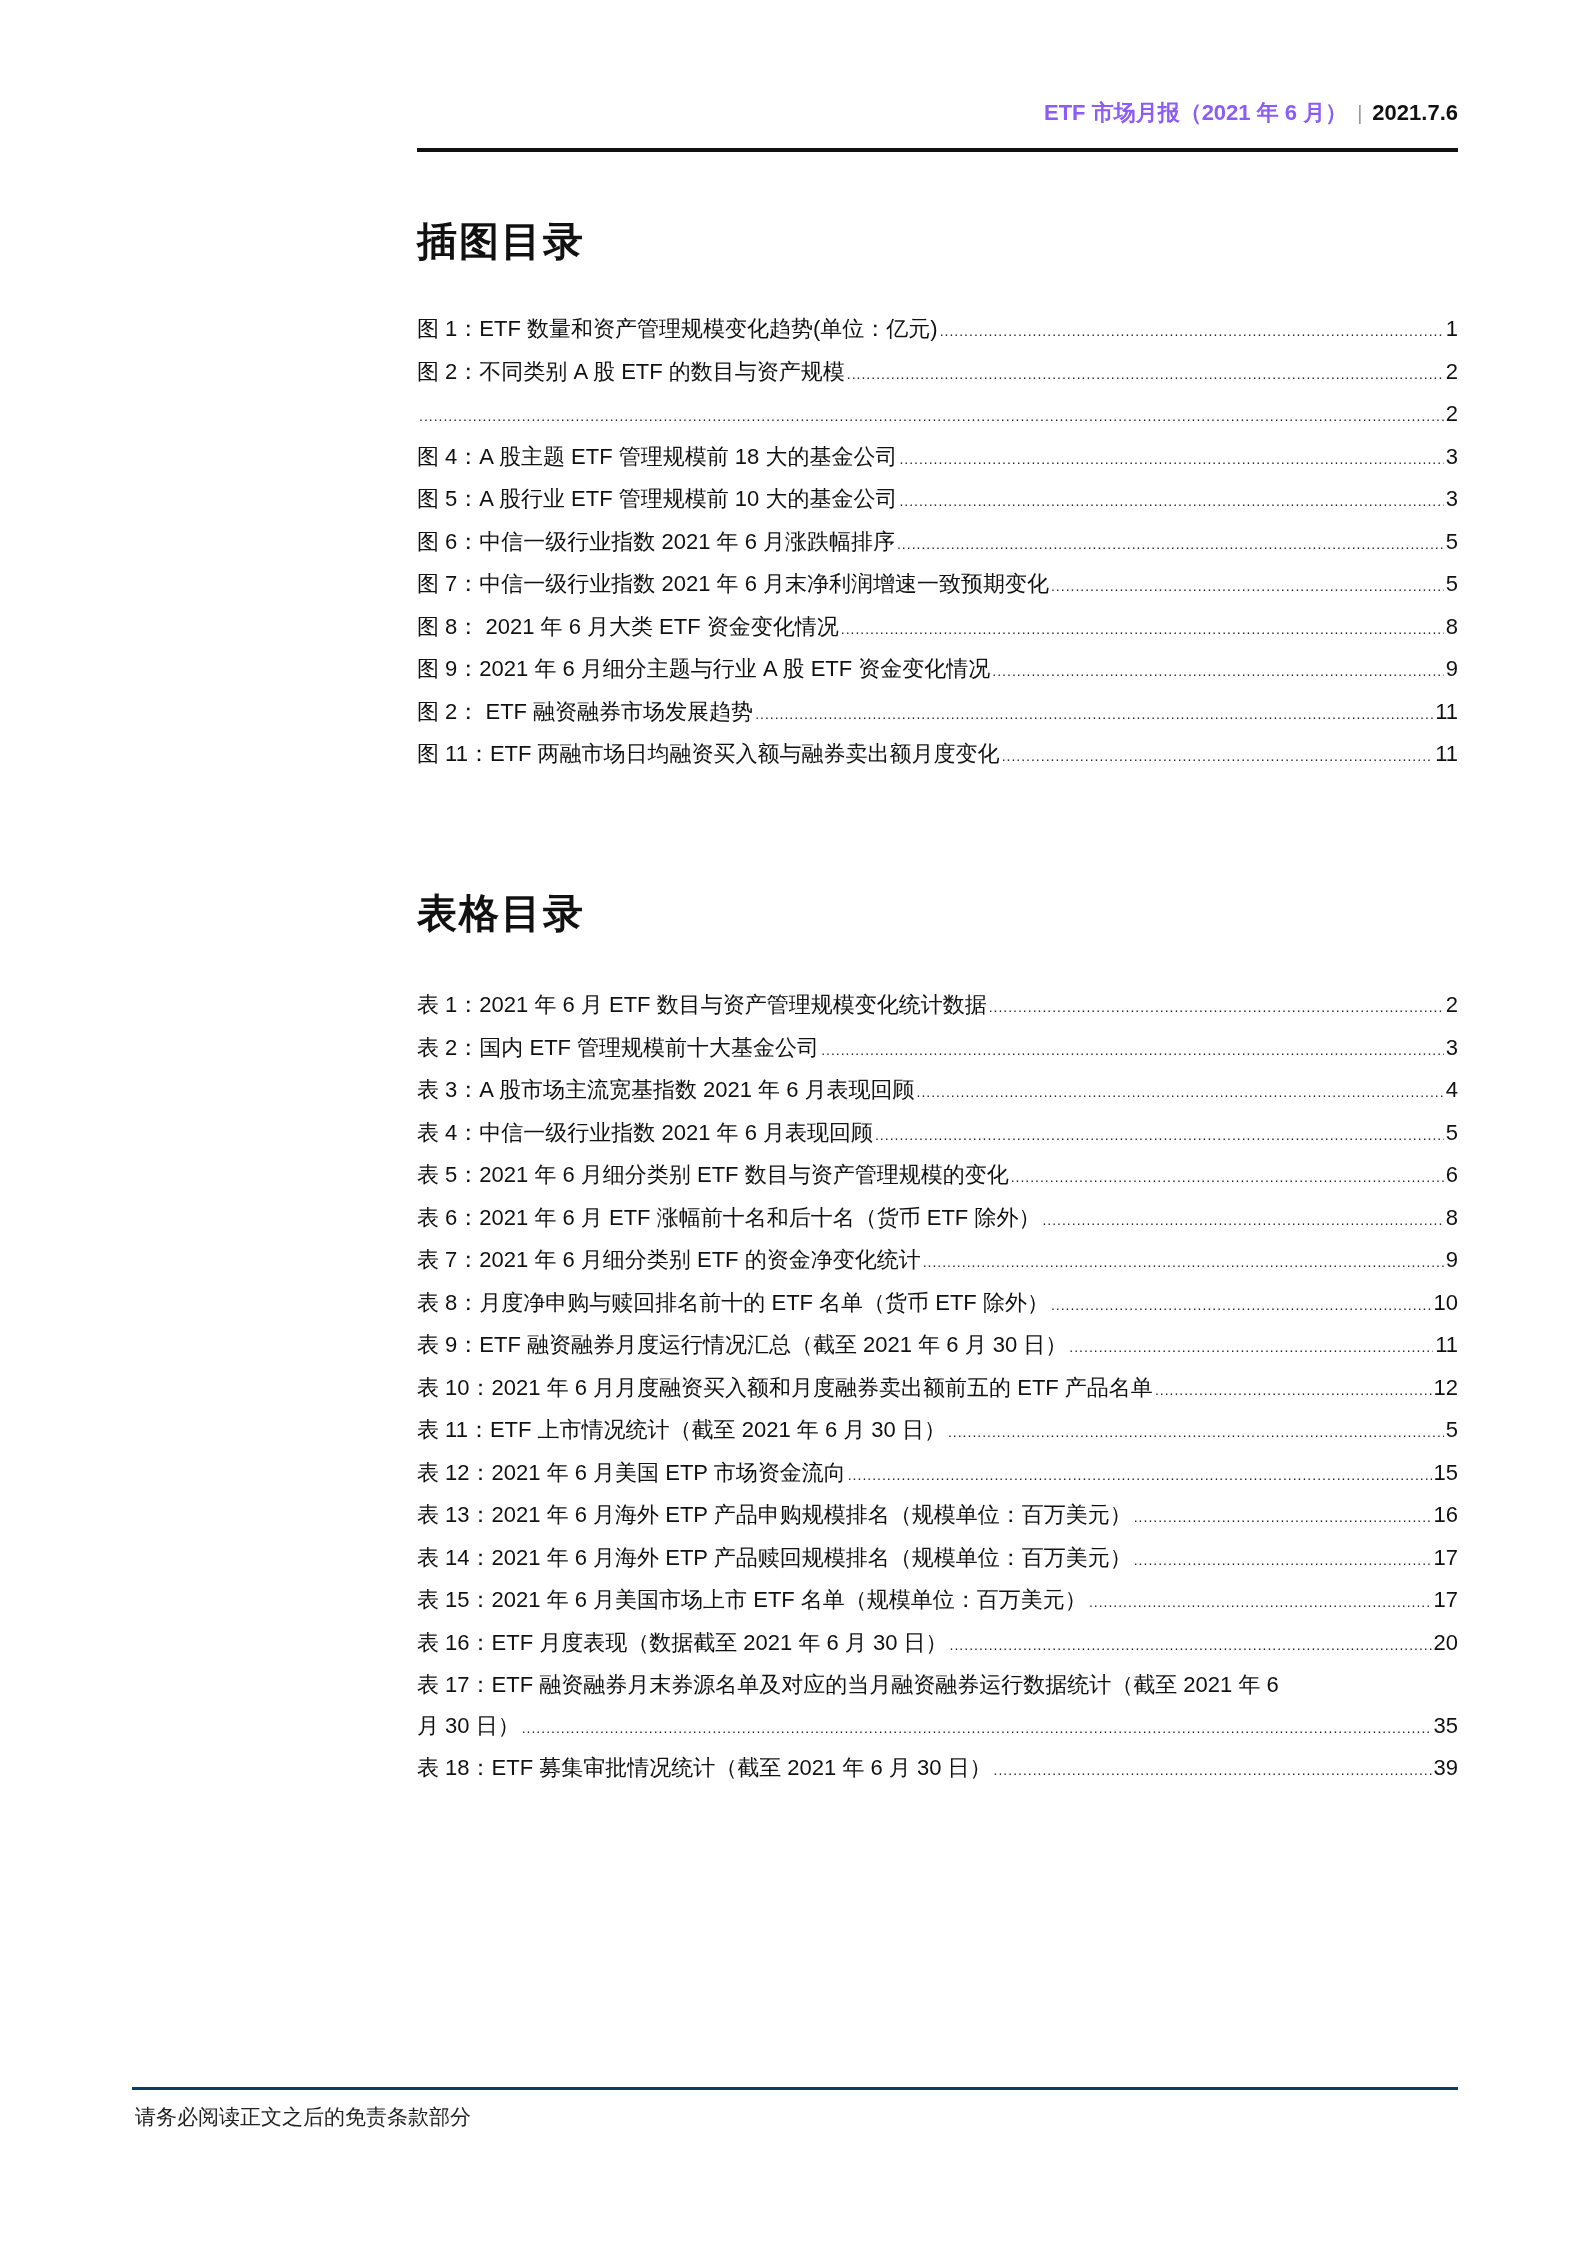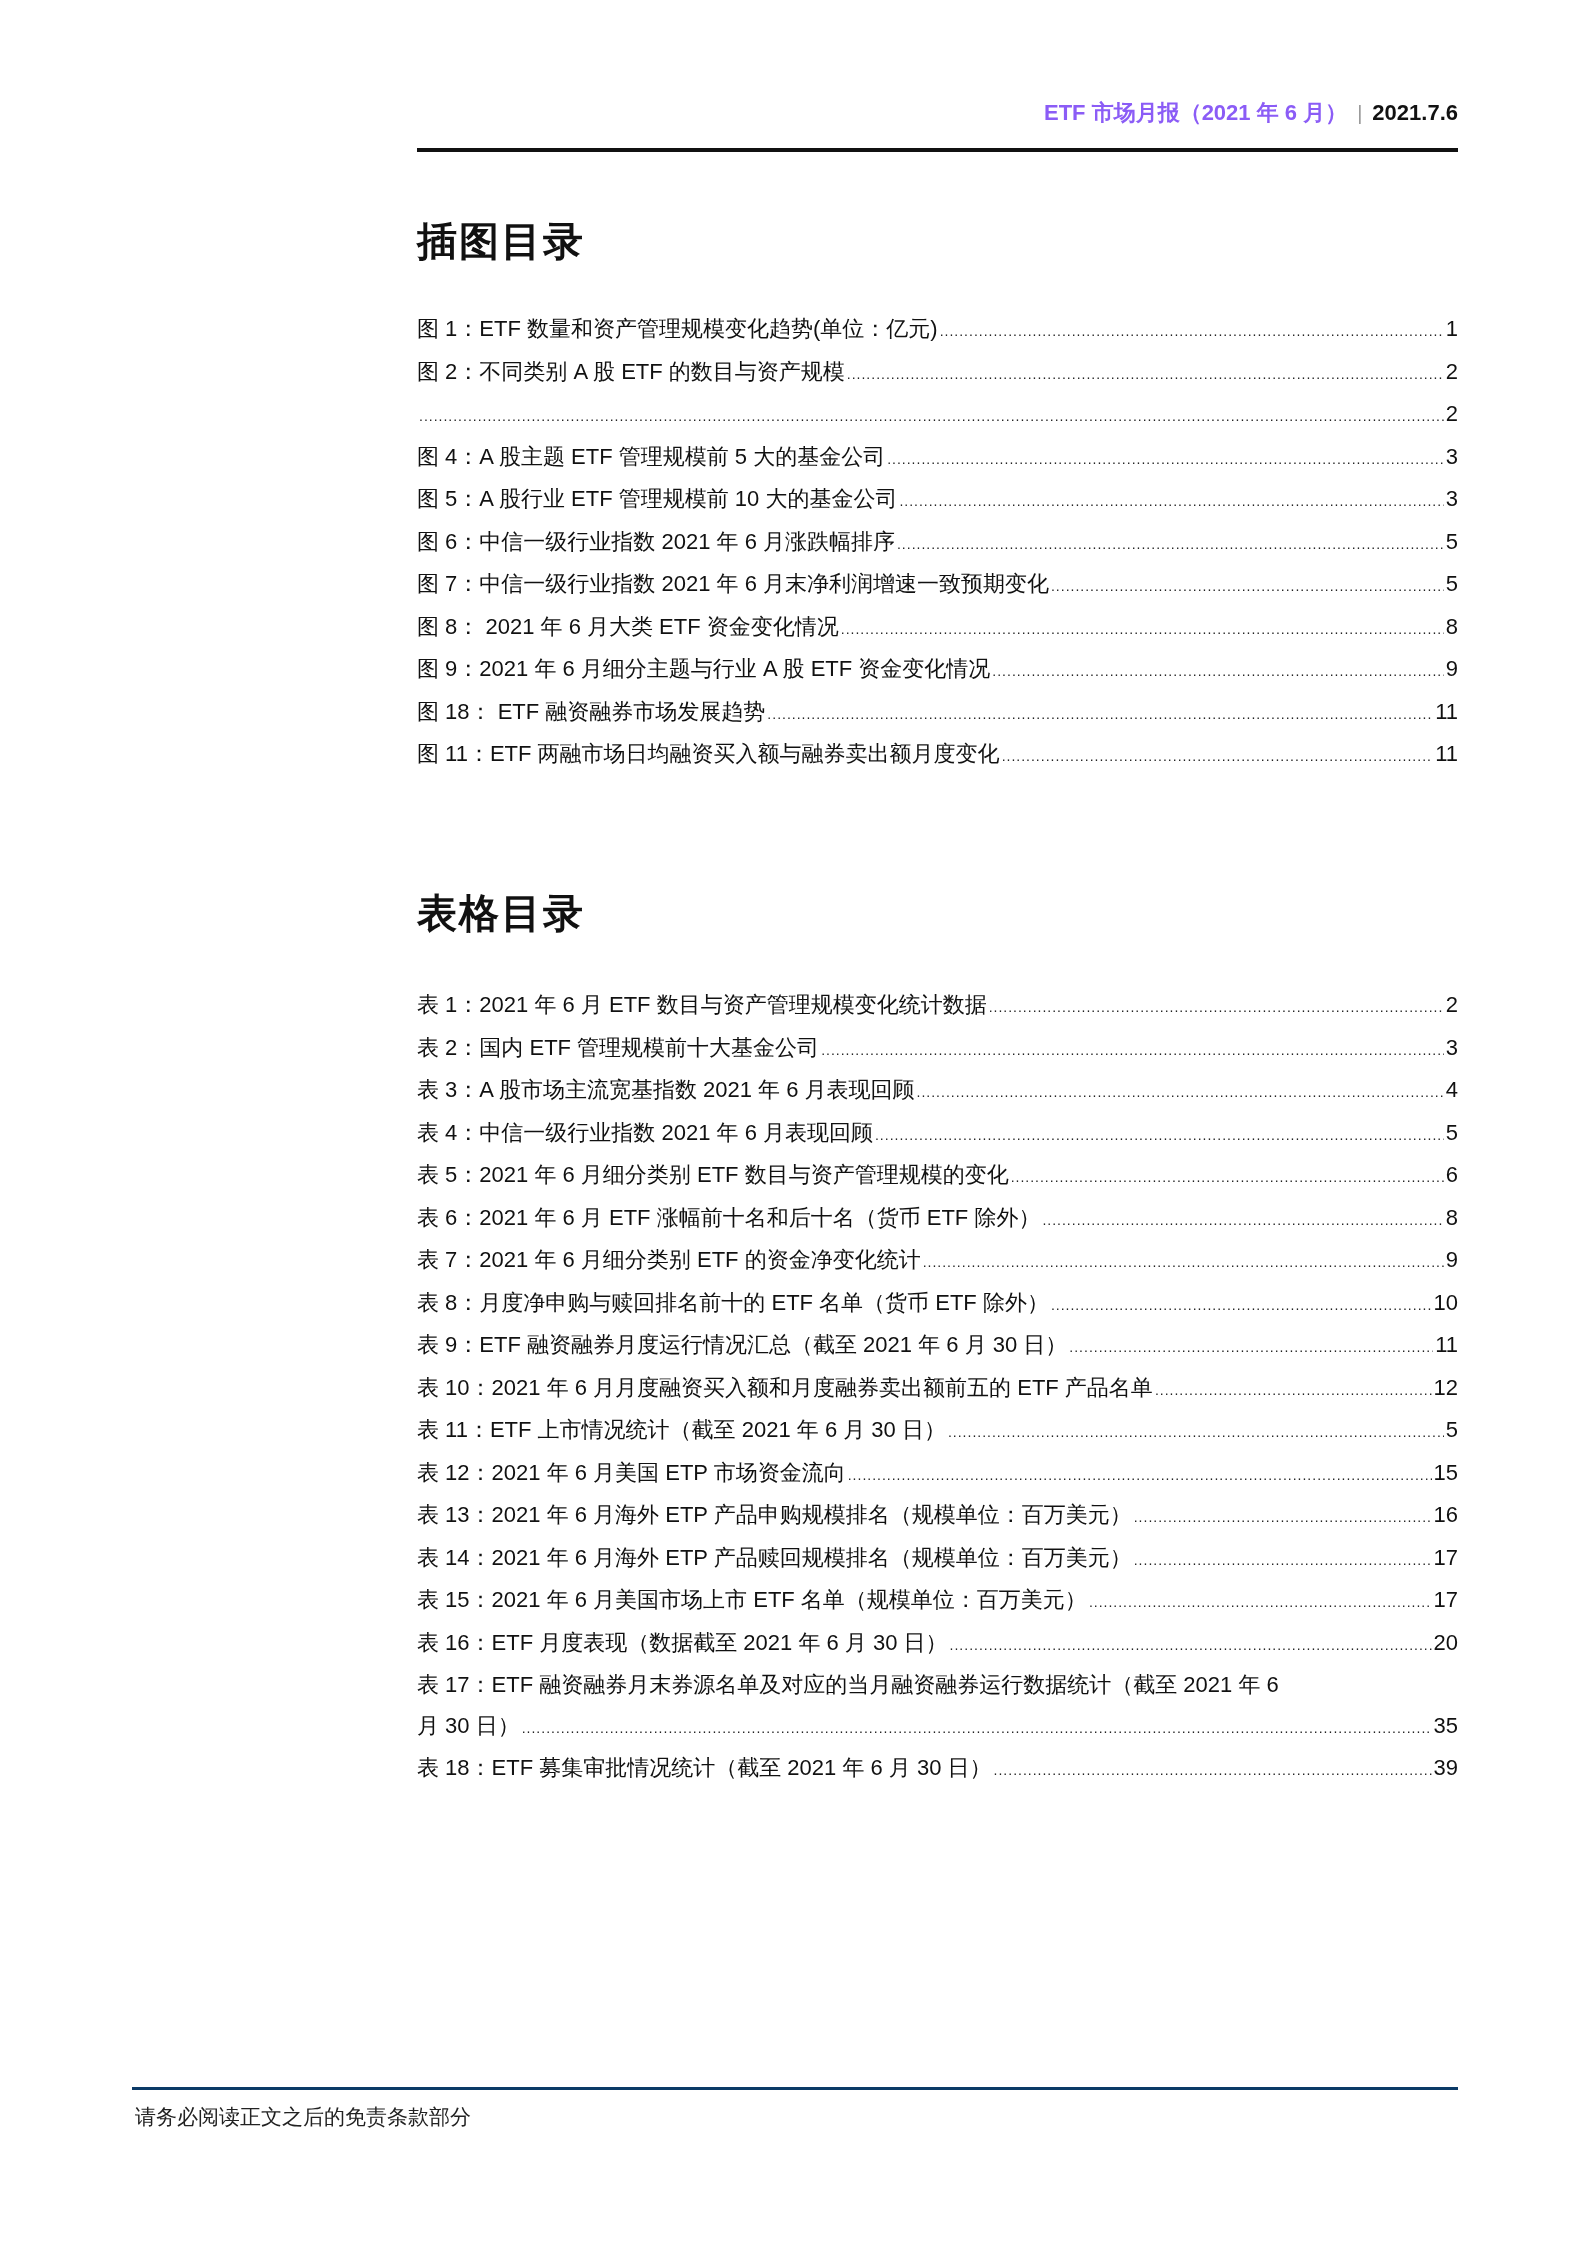--- a/index.html
+++ b/index.html
@@ -44,21 +44,21 @@
   <div class="toc-item">
       <span class="label">图 2：不同类别 A 股 ETF 的数目与资产规模</span>
       <span class="leader"></span>
       <span class="page">2</span>
     </div>
   <div class="toc-item">
       <span class="leader"></span>
       <span class="page">2</span>
     </div>
   <div class="toc-item">
-      <span class="label">图 4：A 股主题 ETF 管理规模前 5 大的基金公司</span>
+      <span class="label">图 4：A 股主题 ETF 管理规模前 18 大的基金公司</span>
       <span class="leader"></span>
       <span class="page">3</span>
     </div>
   <div class="toc-item">
       <span class="label">图 5：A 股行业 ETF 管理规模前 10 大的基金公司</span>
       <span class="leader"></span>
       <span class="page">3</span>
     </div>
   <div class="toc-item">
       <span class="label">图 6：中信一级行业指数 2021 年 6 月涨跌幅排序</span>
@@ -74,21 +74,21 @@
       <span class="label">图 8：  2021 年 6 月大类 ETF 资金变化情况</span>
       <span class="leader"></span>
       <span class="page">8</span>
     </div>
   <div class="toc-item">
       <span class="label">图 9：2021 年 6 月细分主题与行业 A 股 ETF 资金变化情况</span>
       <span class="leader"></span>
       <span class="page">9</span>
     </div>
   <div class="toc-item">
-      <span class="label">图 18：  ETF 融资融券市场发展趋势</span>
+      <span class="label">图 2：  ETF 融资融券市场发展趋势</span>
       <span class="leader"></span>
       <span class="page">11</span>
     </div>
   <div class="toc-item">
       <span class="label">图 11：ETF 两融市场日均融资买入额与融券卖出额月度变化</span>
       <span class="leader"></span>
       <span class="page">11</span>
     </div>
 </div>
 

